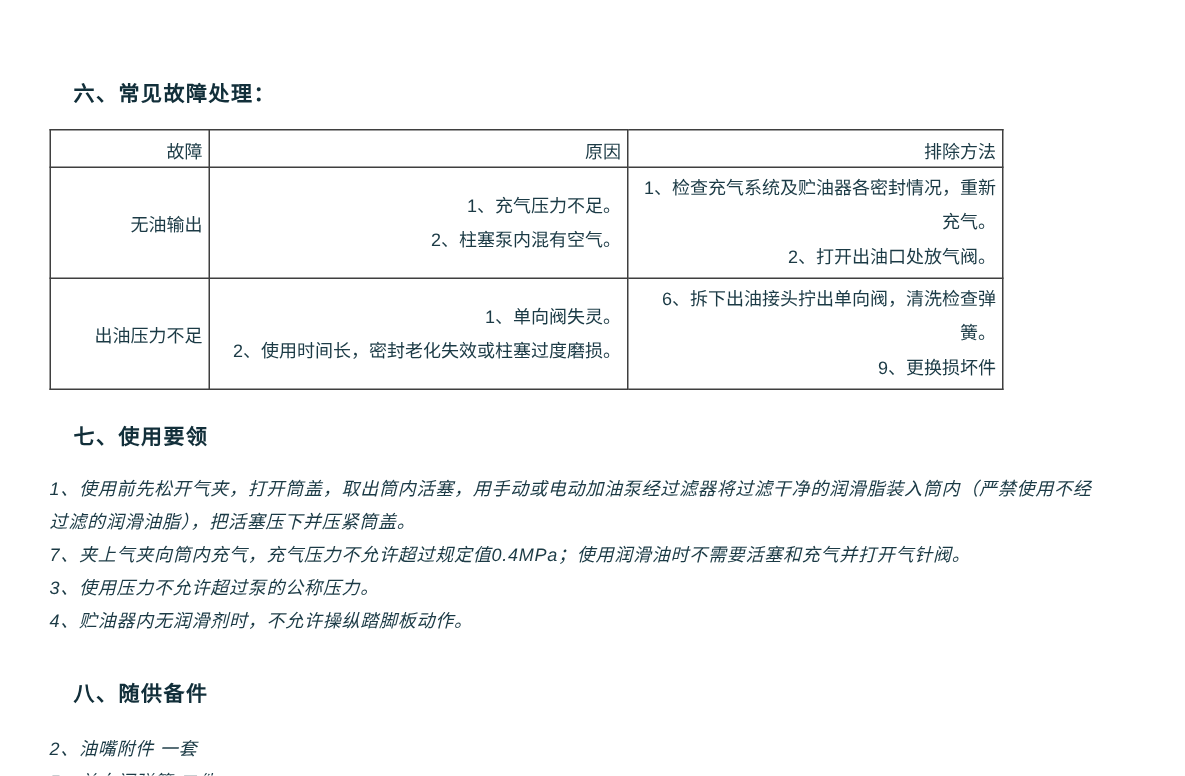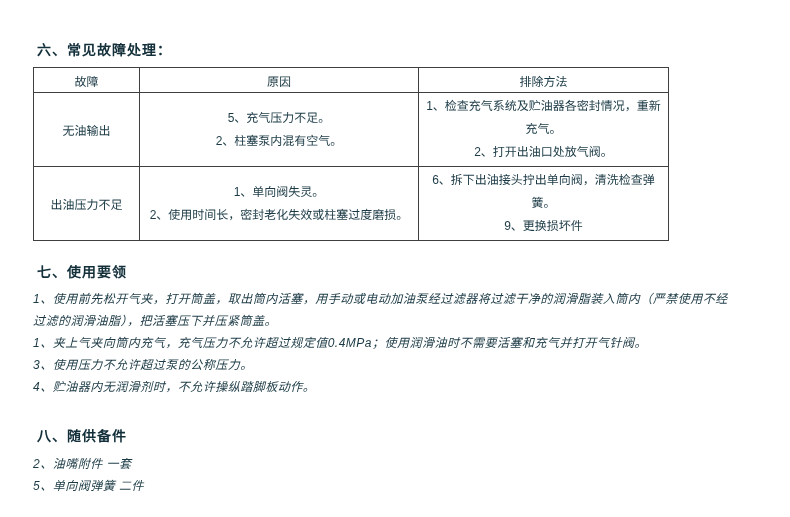--- a/index.html
+++ b/index.html
@@ -14,21 +14,21 @@
     font-family: "Liberation Sans", "DejaVu Sans", sans-serif;
     color: #1b3a45;
   }
   .page {
     box-sizing: border-box;
     width: 790px;
     height: 517px;
     padding: 38px 20px 0 33px;
   }
   .sec-title {
-    margin: 4px;
+    margin: 16px;
     font-size: 14px;
     line-height: 16px;
     font-weight: bold;
     color: #122f3a;
     letter-spacing: 1px;
   }
   
   table.fault-table {
     border-collapse: collapse;
     table-layout: fixed;
@@ -36,21 +36,21 @@
     width: 635px;
   }
   .fault-table col.c1 { width: 106px; }
   .fault-table col.c2 { width: 279px; }
   .fault-table col.c3 { width: 250px; }
   .fault-table th,
   .fault-table td {
     border: 1px solid #3f3f3f;
     font-size: 12px;
     font-weight: normal;
-    text-align: center;
+    text-align: right;
     vertical-align: middle;
     padding: 2px 4px;
     color: #1b3a45;
   }
   .fault-table thead th { height: 20px; }
   .fault-table tbody tr.r1 { height: 66px; }
   .fault-table tbody tr.r2 { height: 65px; }
   .fault-table .line { line-height: 23px; }
   
   .sec7-title { margin-top: 23px; }
@@ -84,21 +84,21 @@
       <tr>
         <th>故障</th>
         <th>原因</th>
         <th>排除方法</th>
       </tr>
     </thead>
     <tbody>
       <tr class="r1">
         <td>无油输出</td>
         <td>
-          <div class="line">5、充气压力不足。</div>
+          <div class="line">1、充气压力不足。</div>
           <div class="line">2、柱塞泵内混有空气。</div>
         </td>
         <td>
           <div class="line">1、检查充气系统及贮油器各密封情况，重新充气。</div>
           <div class="line">2、打开出油口处放气阀。</div>
         </td>
       </tr>
       <tr class="r2">
         <td>出油压力不足</td>
         <td>
@@ -109,21 +109,21 @@
           <div class="line">6、拆下出油接头拧出单向阀，清洗检查弹簧。</div>
           <div class="line">9、更换损坏件</div>
         </td>
       </tr>
     </tbody>
   </table>
 
   <h2 class="sec-title sec7-title">七、使用要领</h2>
   <div class="body-block">
     <p>1、使用前先松开气夹，打开筒盖，取出筒内活塞，用手动或电动加油泵经过滤器将过滤干净的润滑脂装入筒内（严禁使用不经过滤的润滑油脂），把活塞压下并压紧筒盖。</p>
-    <p>1、夹上气夹向筒内充气，充气压力不允许超过规定值0.4MPa；使用润滑油时不需要活塞和充气并打开气针阀。</p>
+    <p>7、夹上气夹向筒内充气，充气压力不允许超过规定值0.4MPa；使用润滑油时不需要活塞和充气并打开气针阀。</p>
     <p>3、使用压力不允许超过泵的公称压力。</p>
     <p>4、贮油器内无润滑剂时，不允许操纵踏脚板动作。</p>
   </div>
 
   <h2 class="sec-title sec8-title">八、随供备件</h2>
   <div class="body-block">
     <p>2、油嘴附件 一套</p>
     <p>5、单向阀弹簧 二件</p>
   </div>
 

